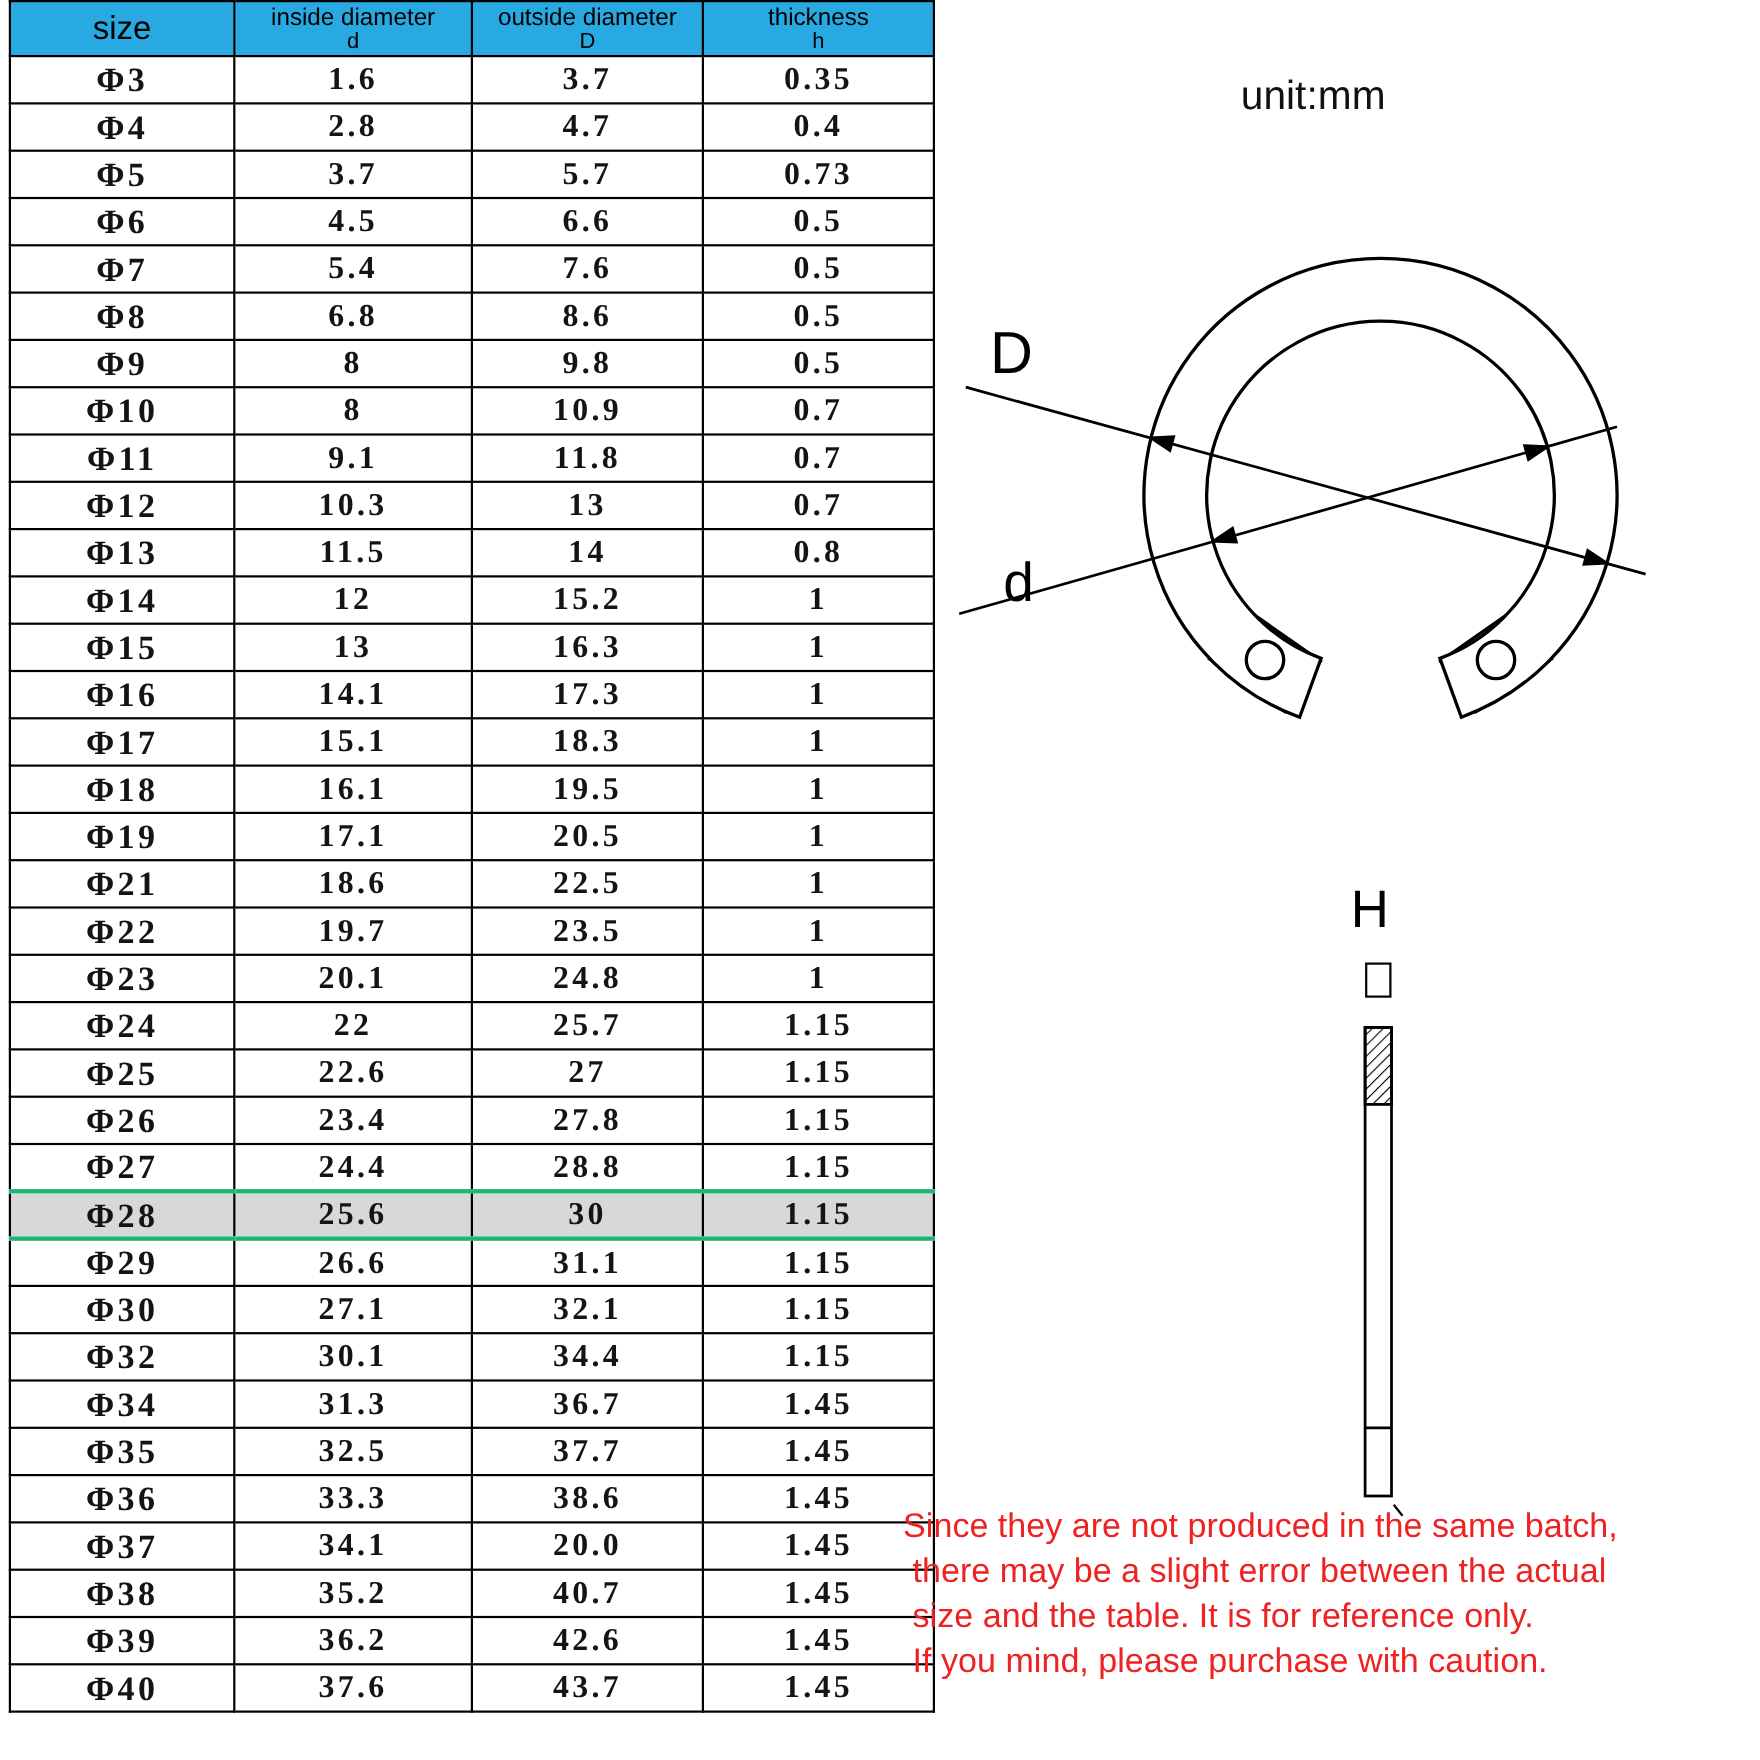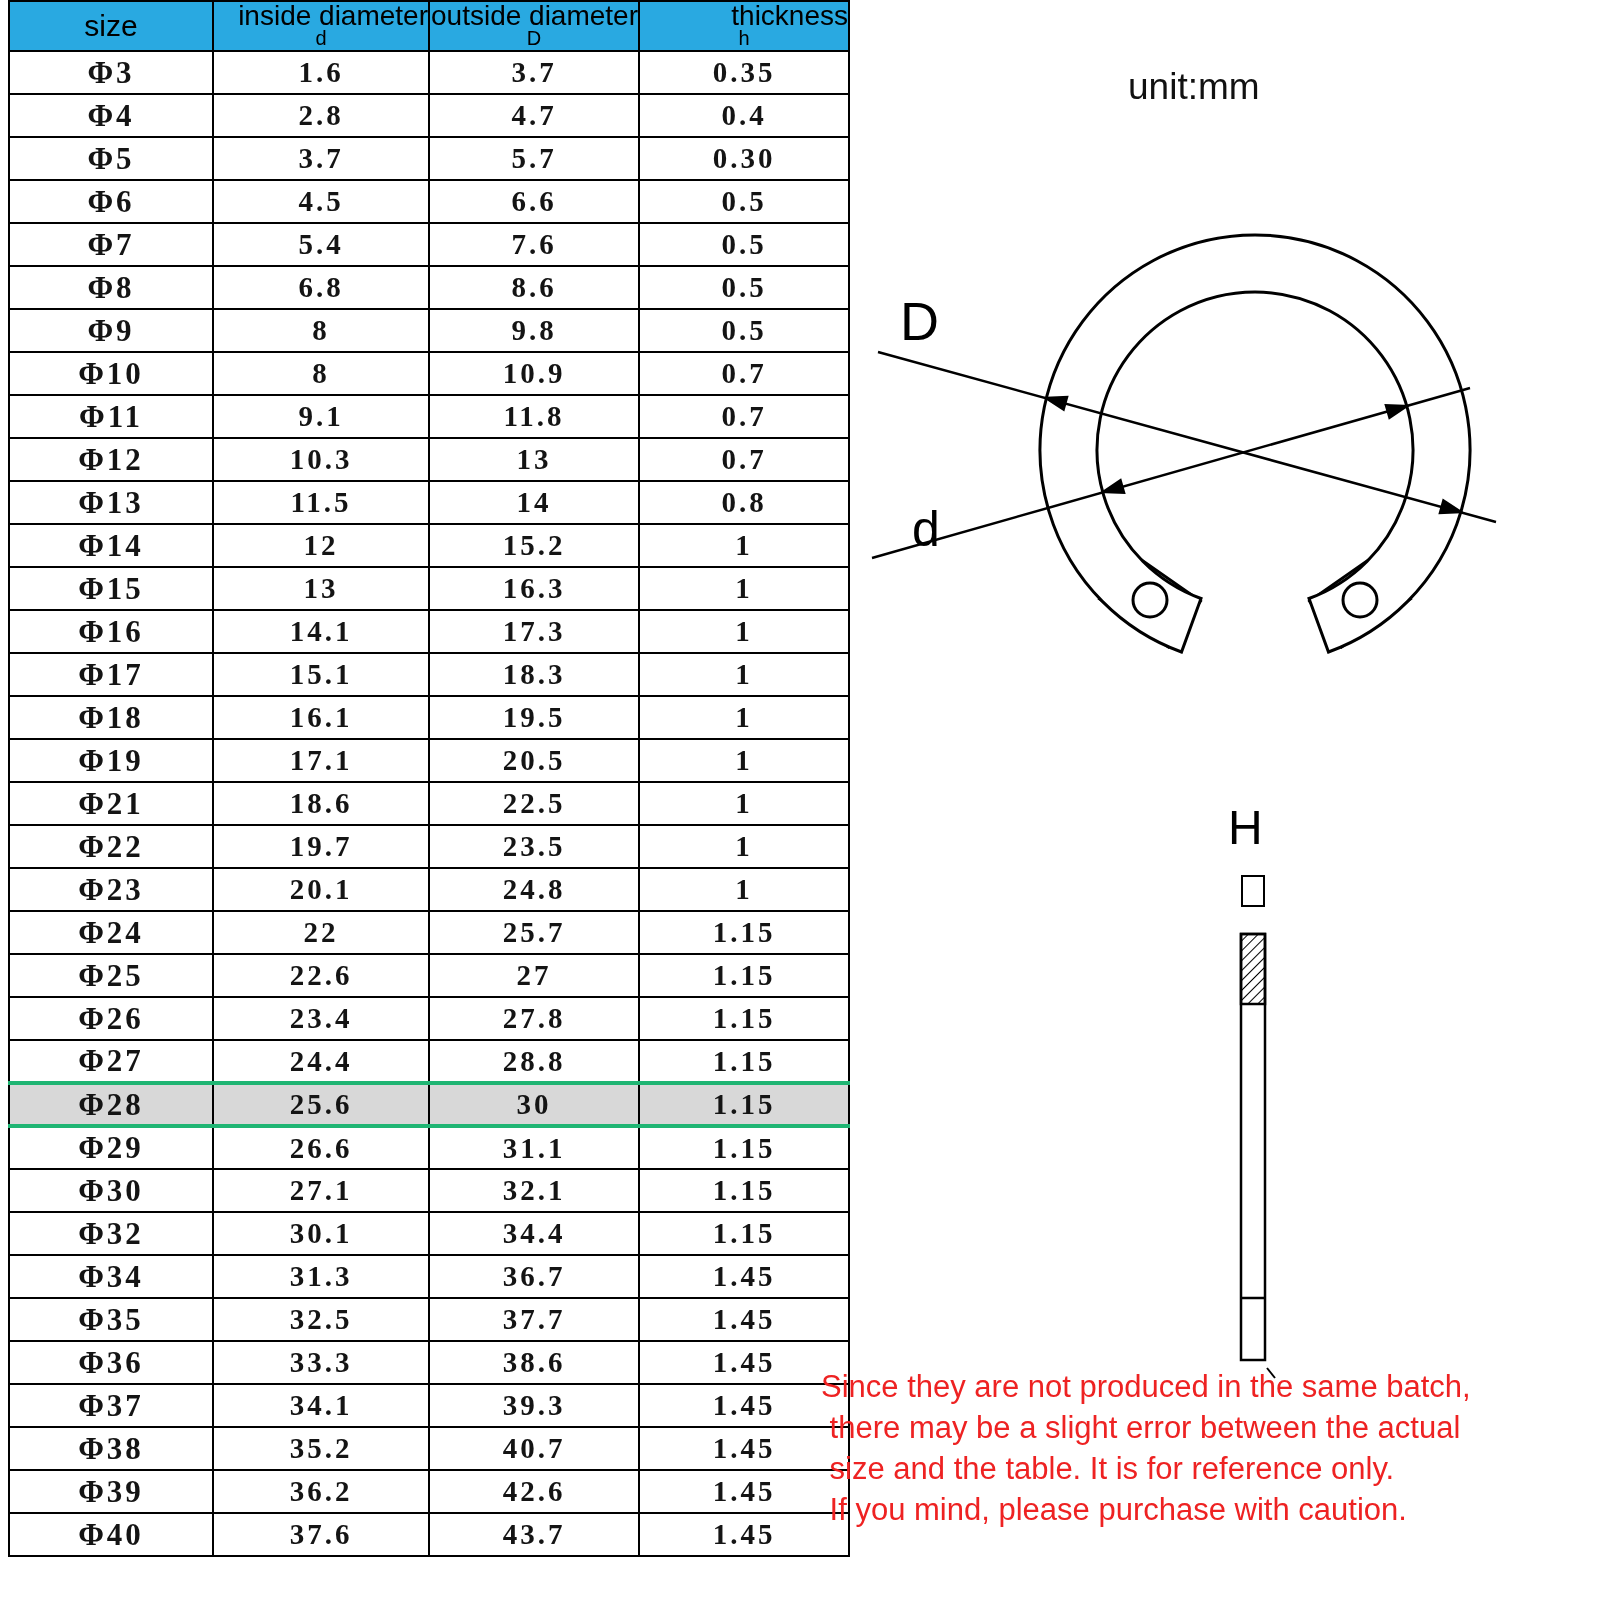--- a/index.html
+++ b/index.html
@@ -14,21 +14,21 @@
     position:absolute; left:8px; top:0;
     width:840px; border-collapse:collapse; table-layout:fixed;
   }
   .spec-table th, .spec-table td {
     border:2px solid #000; text-align:center; vertical-align:middle; padding:0;
     overflow:hidden;
   }
   .spec-table thead tr { height:50px; }
   .spec-table th { background:var(--header-bg,#29a9e1); font-weight:400; color:#000; }
   .th-main { font-size:30px; }
-  .th-l1 { display:block; font-size:28px; line-height:24px;text-align:right; }
+  .th-l1 { display:block; font-size:22px; line-height:24px; }
   .th-l2 { display:block; font-size:20px; line-height:20px; }
   .spec-table td {
     height:43px;
     font-family:"Liberation Serif","DejaVu Serif",serif;
     font-weight:bold; font-size:29px; letter-spacing:3px; color:#141414;
   }
   td.cell-size { font-size:31px;margin-top:16px; }
   tr.highlight td { background:var(--highlight-bg,#d8d8d8);
     border-top:4px solid var(--highlight-border,#1fb573);
     border-bottom:4px solid var(--highlight-border,#1fb573); }
@@ -88,21 +88,21 @@
         <tr>
           <td class="cell-size">Φ4</td>
           <td class="cell-d">2.8</td>
           <td class="cell-D">4.7</td>
           <td class="cell-h">0.4</td>
         </tr>
         <tr>
           <td class="cell-size">Φ5</td>
           <td class="cell-d">3.7</td>
           <td class="cell-D">5.7</td>
-          <td class="cell-h">0.30</td>
+          <td class="cell-h">0.73</td>
         </tr>
         <tr>
           <td class="cell-size">Φ6</td>
           <td class="cell-d">4.5</td>
           <td class="cell-D">6.6</td>
           <td class="cell-h">0.5</td>
         </tr>
         <tr>
           <td class="cell-size">Φ7</td>
           <td class="cell-d">5.4</td>
@@ -261,21 +261,21 @@
         </tr>
         <tr>
           <td class="cell-size">Φ36</td>
           <td class="cell-d">33.3</td>
           <td class="cell-D">38.6</td>
           <td class="cell-h">1.45</td>
         </tr>
         <tr>
           <td class="cell-size">Φ37</td>
           <td class="cell-d">34.1</td>
-          <td class="cell-D">39.3</td>
+          <td class="cell-D">20.0</td>
           <td class="cell-h">1.45</td>
         </tr>
         <tr>
           <td class="cell-size">Φ38</td>
           <td class="cell-d">35.2</td>
           <td class="cell-D">40.7</td>
           <td class="cell-h">1.45</td>
         </tr>
         <tr>
           <td class="cell-size">Φ39</td>

